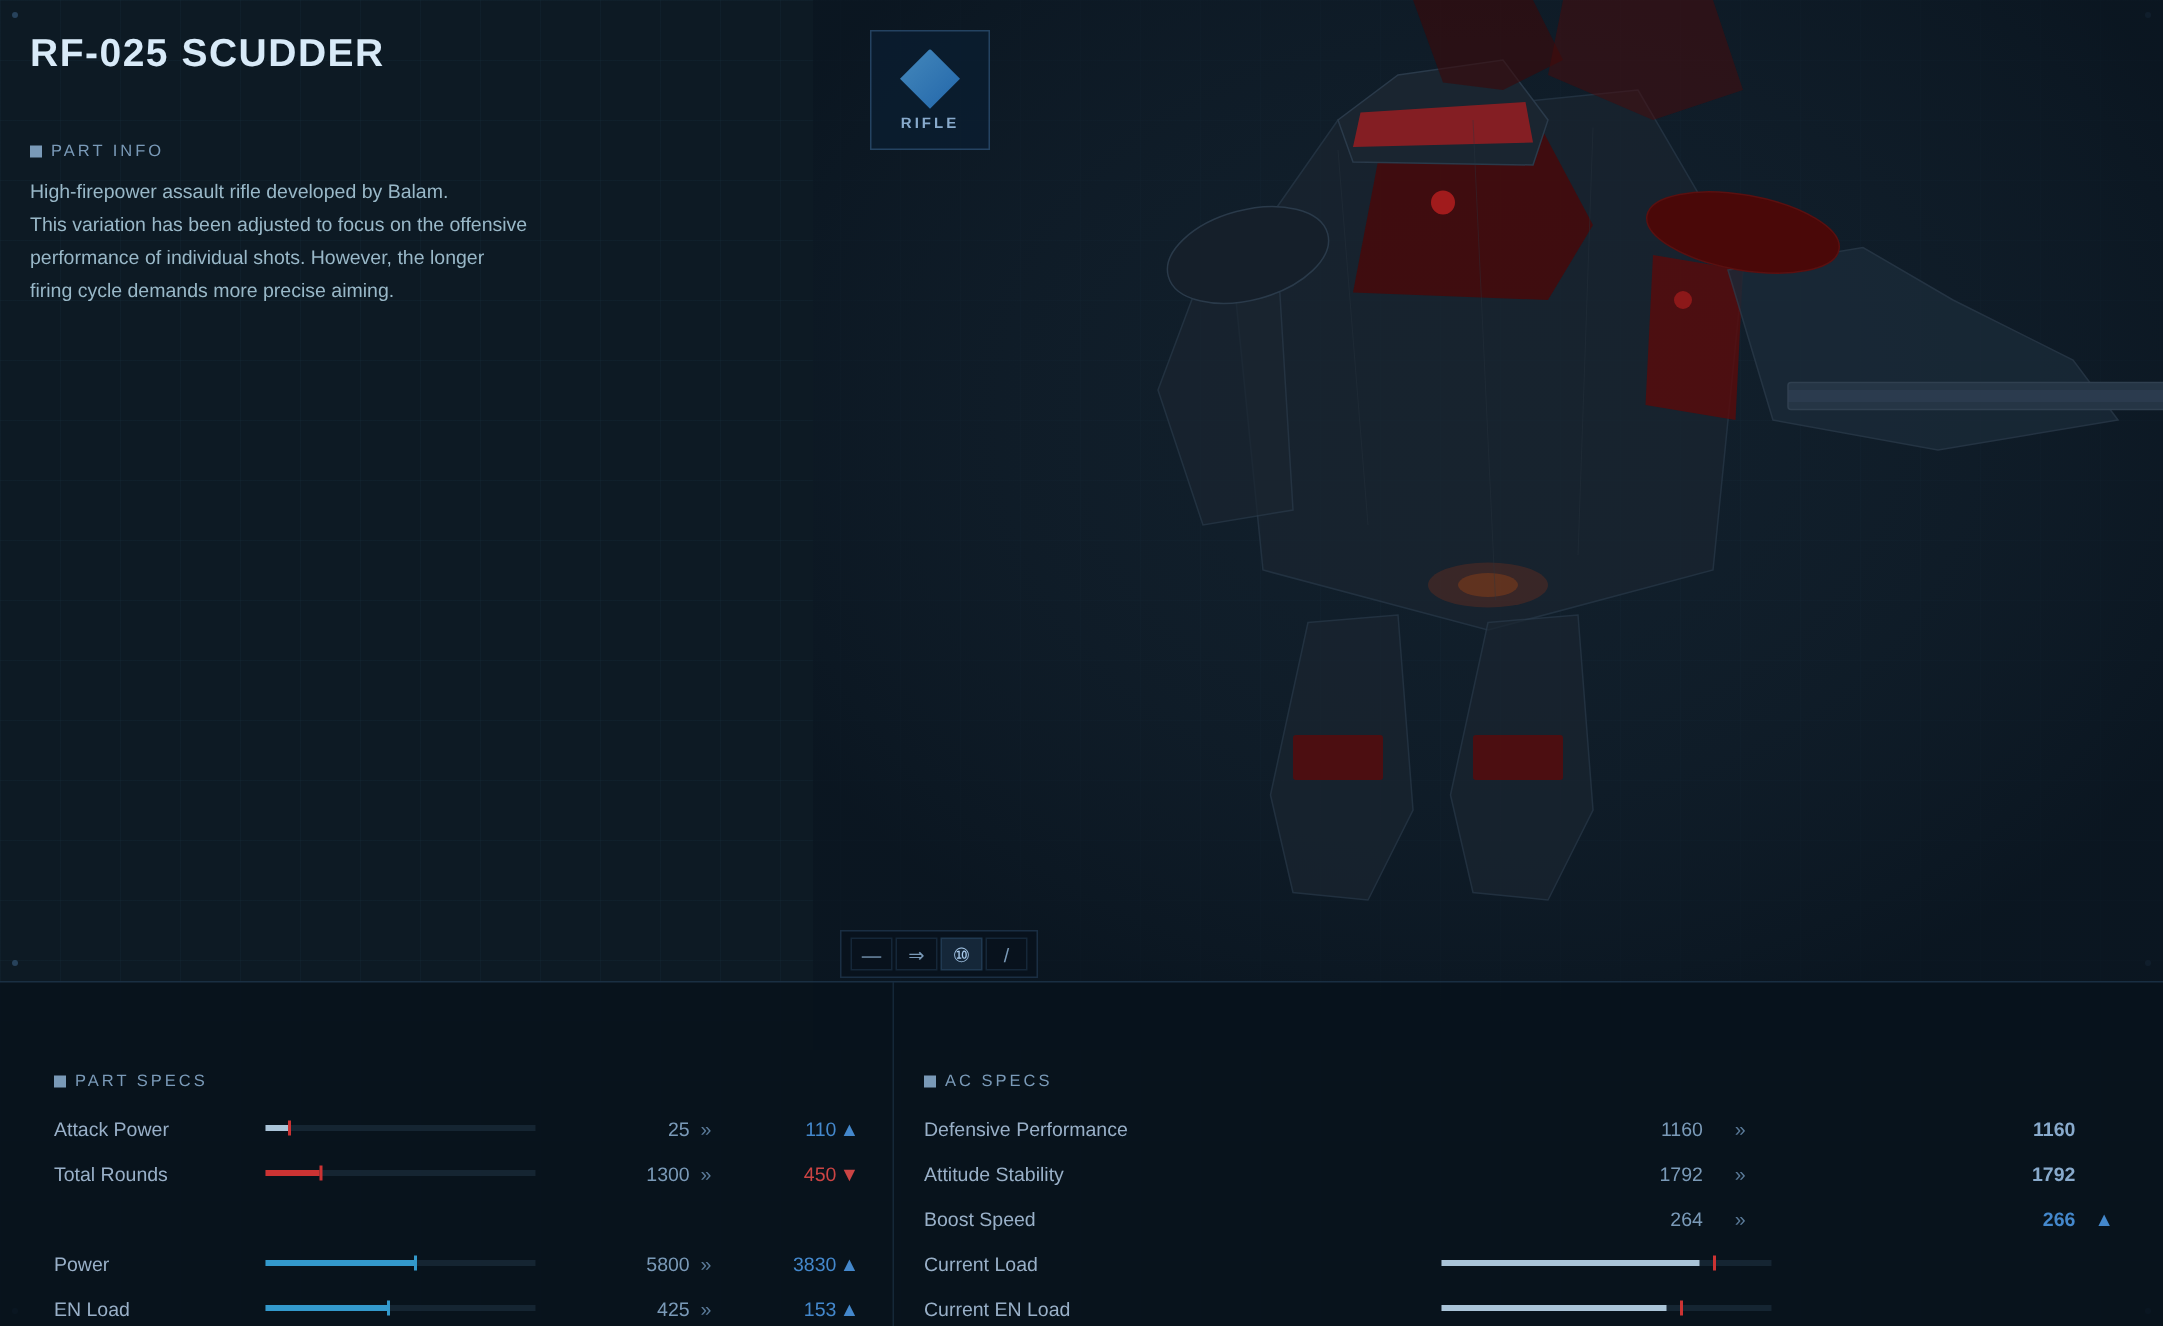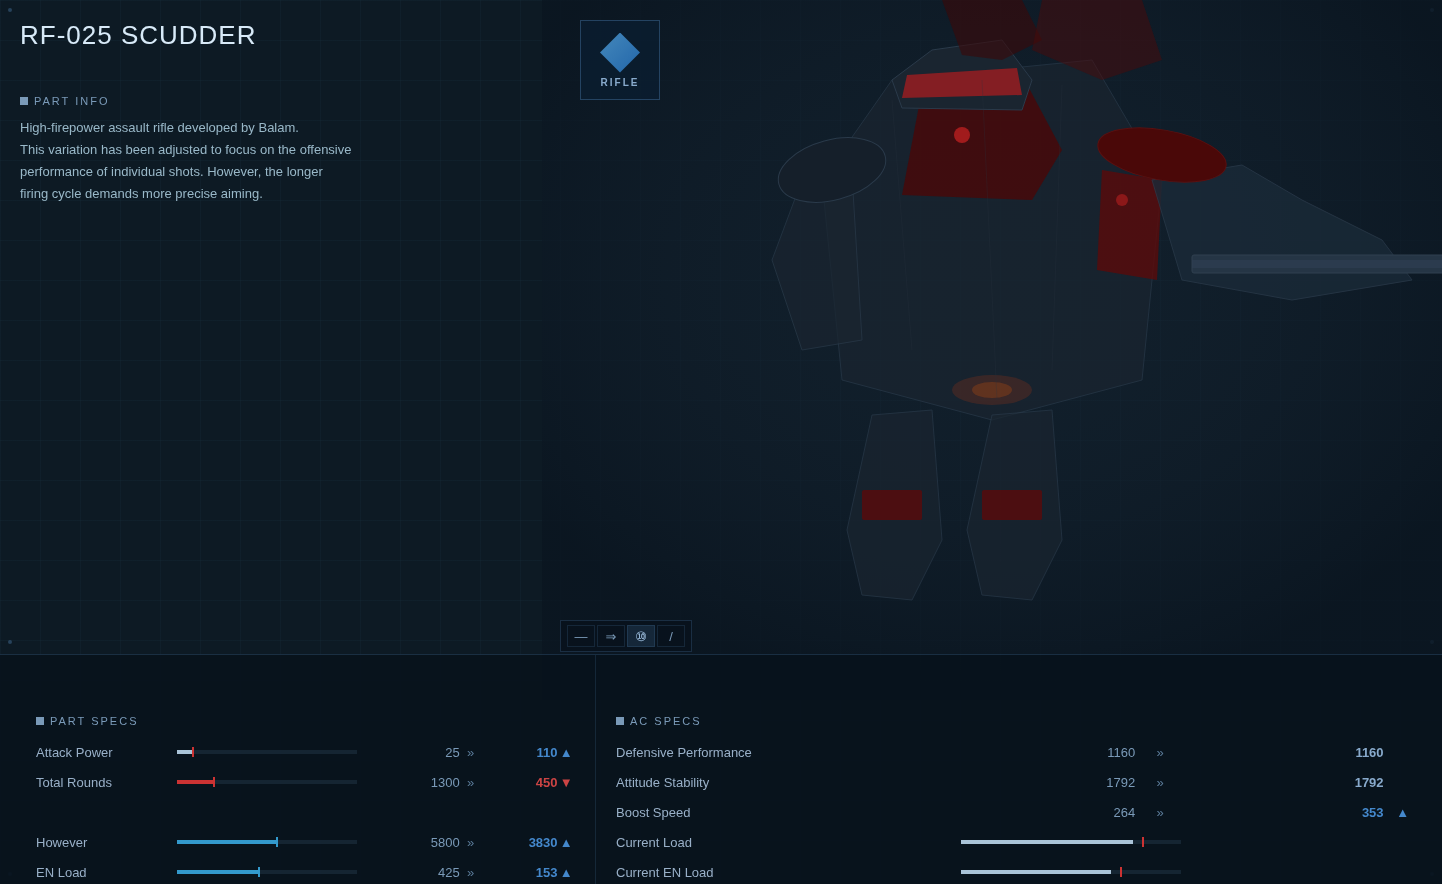--- a/index.html
+++ b/index.html
@@ -45,21 +45,21 @@
       font-size: 11px;
       color: #7a9ab8;
       letter-spacing: 2px;
       text-transform: uppercase;
       margin-bottom: 2px;
     }
 
     .weapon-name {
       font-size: 26px;
       color: #d8eaf8;
-      font-weight: normal;
+      font-weight: bold;
       letter-spacing: 1px;
       margin-bottom: 20px;
     }
 
     
     .manufacturer-logo {
       position: absolute;
       top: 20px;
       left: 580px;
       width: 80px;
@@ -224,21 +224,21 @@
     }
 
     .stat-arrow {
       color: #5a7a98;
       width: 20px;
       text-align: center;
       font-size: 10px;
     }
 
     .stat-new-val {
-      font-weight: bold;
+      font-weight: normal;
       font-size: 14px;
       width: 70px;
       text-align: right;
     }
 
     .stat-change-icon {
       width: 16px;
       font-size: 10px;
       text-align: center;
     }
@@ -463,21 +463,21 @@
         <td class="stat-arrow">»</td>
         <td class="stat-new-val val-down">450</td>
         <td class="stat-change-icon arrow-down">▼</td>
       </tr>
 
       <tr class="spacer-row">
             <td colspan="6"></td>
           </tr>
 
       <tr>
-        <td class="stat-name">However</td>
+        <td class="stat-name">Power</td>
         <td class="stat-bar-cell">
           <div class="stat-bar-bg">
             <div class="stat-bar-fill blue" style="width:55%"></div>
             <div class="stat-bar-marker" style="left:55%; background:#3399cc;"></div>
           </div>
         </td>
         <td class="stat-old-val">5800</td>
         <td class="stat-arrow">»</td>
         <td class="stat-new-val val-up">3830</td>
         <td class="stat-change-icon arrow-up">▲</td>
@@ -523,21 +523,21 @@
         <td class="ac-stat-old">1792</td>
         <td class="ac-stat-arrow">»</td>
         <td class="ac-stat-new val-same">1792</td>
         <td class="ac-stat-change"></td>
       </tr>
 
       <tr>
         <td class="ac-stat-name">Boost Speed</td>
         <td class="ac-stat-old">264</td>
         <td class="ac-stat-arrow">»</td>
-        <td class="ac-stat-new val-up">353</td>
+        <td class="ac-stat-new val-up">266</td>
         <td class="ac-stat-change arrow-up">▲</td>
       </tr>
 
       <tr>
         <td class="ac-stat-name">Current Load</td>
         <td colspan="3" class="ac-bar-cell">
           <div class="ac-bar-bg" style="width:220px;">
             <div class="ac-bar-fill" style="width:78%; background:#aac4d8;"></div>
             <div class="ac-bar-marker" style="left:82%; background:#cc3333; position:absolute; top:-3px; width:2px; height:10px;"></div>
           </div>

